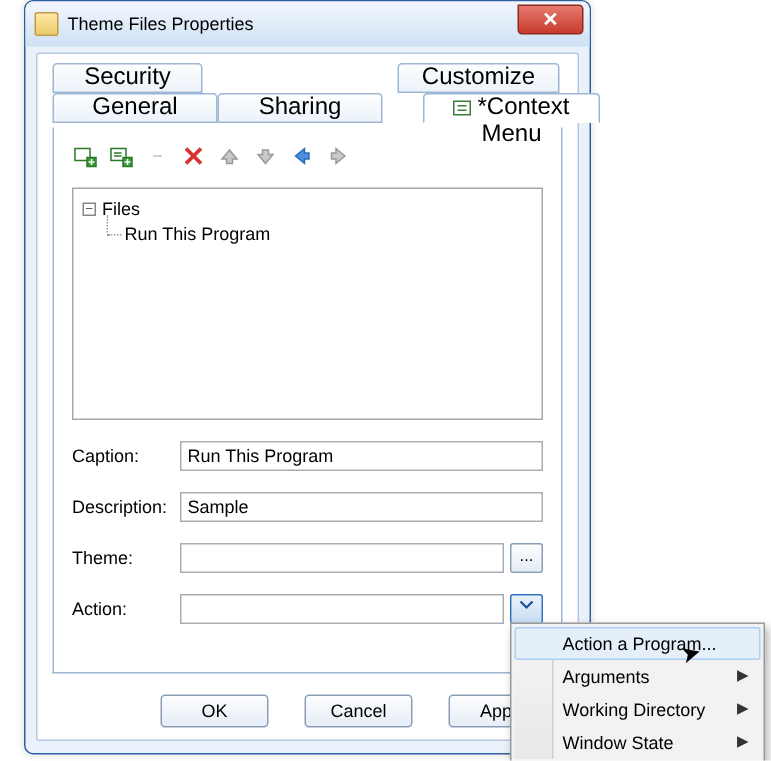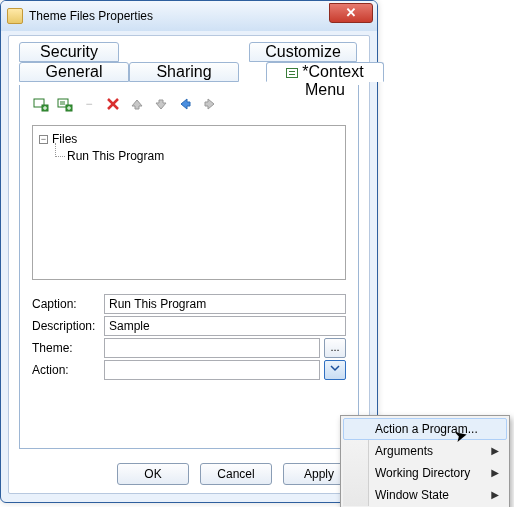--- a/index.html
+++ b/index.html
@@ -8,21 +8,21 @@
     font-family: "Segoe UI", Tahoma, sans-serif;
     font-size: 12px;
     background: #fff;
     width: 514px;
     height: 507px;
     position: relative;
     overflow: hidden;
   }
   .window {
     position: absolute;
-    left: 0; top: 0;
+    left: 16px; top: 0;
     width: 378px;
     height: 503px;
     border: 1px solid #2e5f9e;
     border-radius: 6px;
     background: linear-gradient(#e9f1fb, #d7e6f7 30px, #e9f1fb 30px);
     box-shadow: 0 0 6px rgba(0,0,0,0.15);
   }
   .titlebar {
     height: 30px;
     display: flex;
@@ -137,21 +137,21 @@
     position: absolute;
     left: 0; top: 7px; width: 10px;
     border-top: 1px dotted #999;
   }
   .form {
     padding: 6px 12px 0 12px;
   }
   .row {
     display: flex;
     align-items: center;
-    margin-bottom: 2px;
+    margin-bottom: 14px;
   }
   .row label {
     width: 72px;
   }
   .row input[type=text] {
     flex: 1;
     height: 20px;
     border: 1px solid #abadb3;
     padding: 1px 4px;
     font-family: inherit;
@@ -170,21 +170,21 @@
   }
   .mini-btn.dropdown {
     border-color: #2f6fc1;
     background: linear-gradient(#eaf3fc,#c9ddf3);
   }
   .btnbar {
     position: absolute;
     left: 0; right: 0; bottom: 8px;
     display: flex;
     justify-content: flex-end;
-    gap: 11px;
+    gap: 24px;
     padding-right: 14px;
   }
   .btn {
     min-width: 72px;
     height: 22px;
     border: 1px solid #8a9db5;
     background: linear-gradient(#fdfdfe, #e6edf6);
     border-radius: 3px;
     font-family: inherit;
     font-size: 12px;

